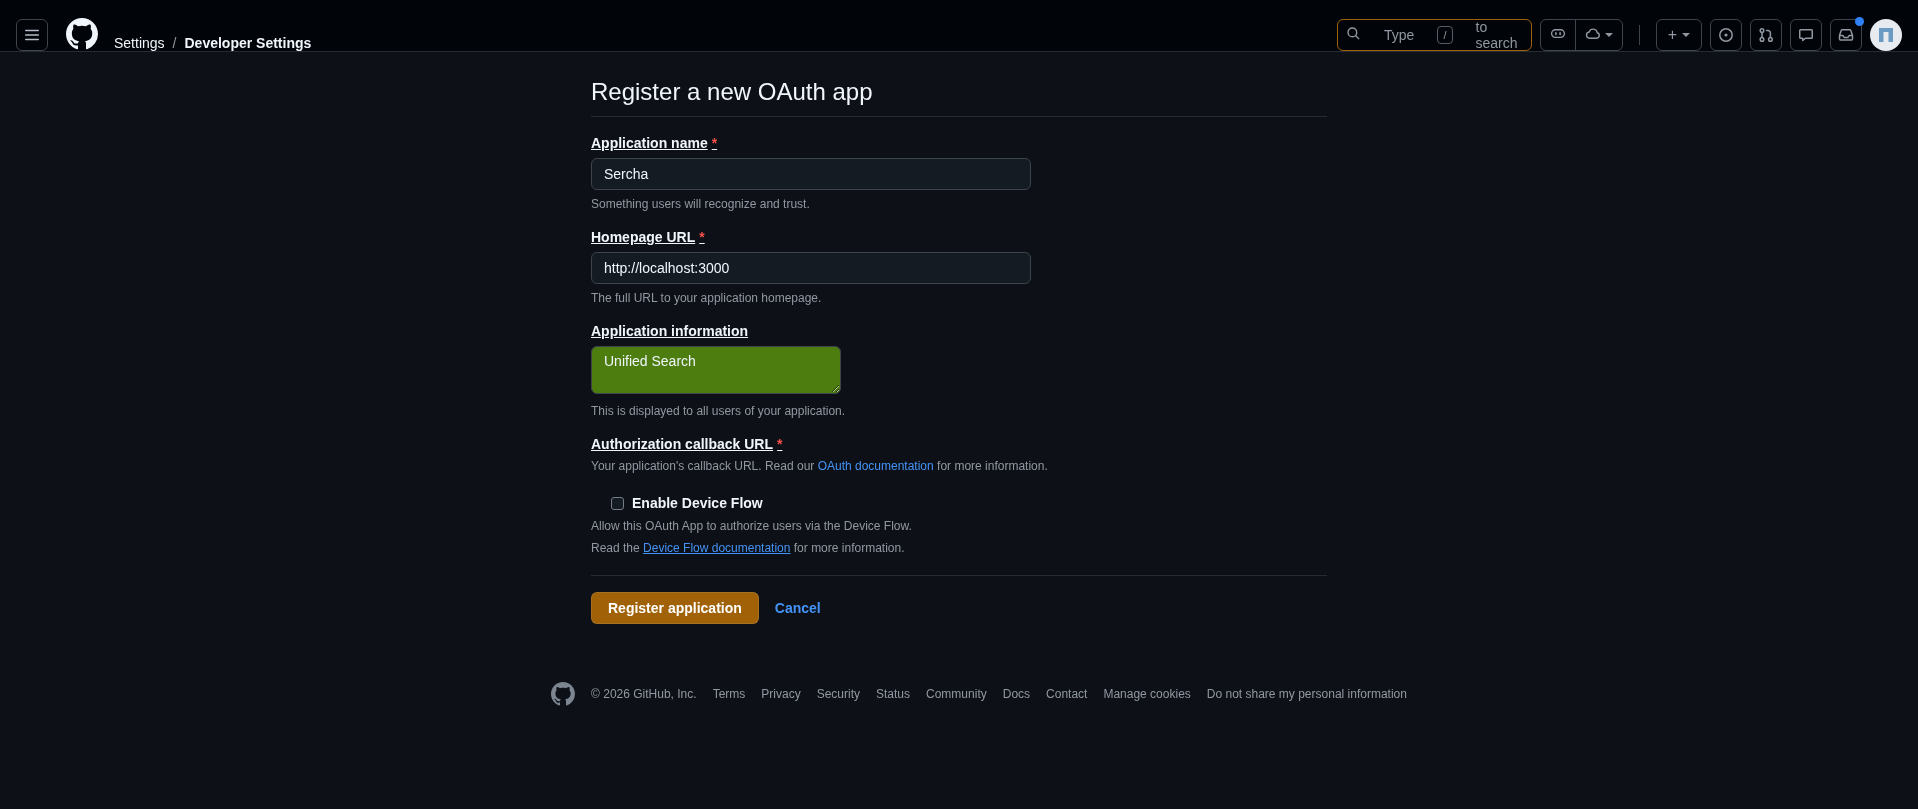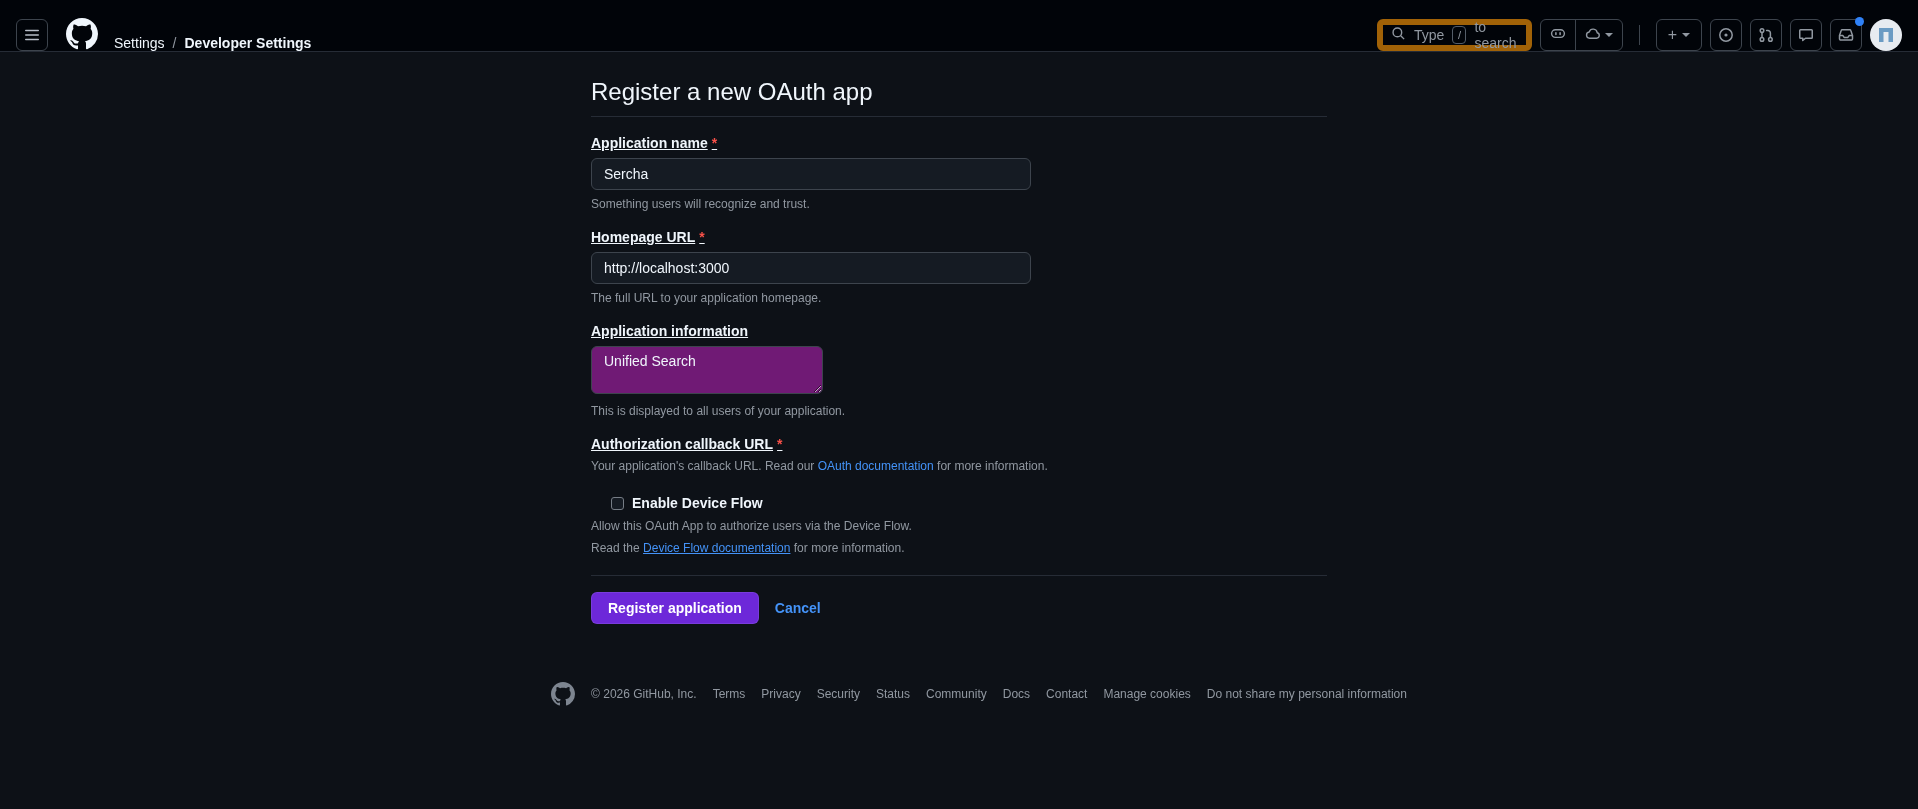--- a/index.html
+++ b/index.html
@@ -22,22 +22,22 @@
   }
   .icon-btn svg { display:block; }
   .logo-btn { width:32px; height:32px; border:none; background:transparent; color:#f0f6fc;
     display:flex; align-items:center; justify-content:center; cursor:pointer; flex:none; margin-left:10px;}
   .breadcrumb { display:flex; align-items:center; gap:8px; margin-left:8px; font-size:14px; }
   .breadcrumb .crumb { color:#f0f6fc; cursor:pointer; }
   .breadcrumb .sep { color:#9198a1; }
   .breadcrumb .crumb.current { font-weight:bold; }
   .header-right { margin-left:auto; display:flex; align-items:center; gap:8px; }
   .search-box {
-    height:32px; width:155px; border:6px solid #a16207; border-radius:6px;
-    display:flex; align-items:center; gap:8px; padding:0 8px; color:#9198a1;
+    height:32px; width:195px; border:1px solid #a16207; border-radius:6px;
+    display:flex; align-items:center; gap:23px; padding:0 8px; color:#9198a1;
     cursor:text; font-size:14px;
   }
   .search-box .key {
     width:18px; height:18px; border:1px solid #545d68; border-radius:4px;
     display:flex; align-items:center; justify-content:center; font-size:11px;
   }
   .copilot-group {
     height:32px; border:1px solid #3d444d; border-radius:6px; display:flex;
     align-items:center; color:#9198a1;
   }
@@ -56,37 +56,37 @@
   .form-group { margin-top:18px; }
   .field-label { display:flex; gap:4px; font-size:14px; font-weight:bold; color:#f0f6fc; margin-bottom:7px;text-decoration:underline; }
   .req { color:#f85149; font-weight:bold; }
   .text-input {
     width:440px; height:32px; background:#151b23; border:1px solid #3d444d;
     border-radius:6px; color:#f0f6fc; font-size:14px; padding:5px 12px;
     font-family:"Liberation Sans", "DejaVu Sans", sans-serif; outline:none;
   }
   .text-input.focused { border-color:#1f6feb; box-shadow:0 0 0 1px #1f6feb; }
   .textarea {
-    width:232px; height:48px; background:#701a75; border:1px solid #3d444d;
+    width:250px; height:48px; background:#4d7c0f; border:1px solid #3d444d;
     border-radius:6px; color:#f0f6fc; font-size:14px; padding:6px 12px;
     font-family:"Liberation Sans", "DejaVu Sans", sans-serif; resize:both; outline:none;
   }
   .note { font-size:12px; color:#9198a1; margin-top:7px; }
   .note a, .inline-link { color:#4493f8; text-decoration:none; cursor:pointer; }
   .inline-link.underlined { text-decoration:underline; }
   .checkbox-row { display:flex; align-items:center; gap:8px; margin-top:22px;padding-left:20px; }
   .checkbox {
     width:13px; height:13px; border:1px solid #767d86; border-radius:3px;
     background:#151b23; cursor:pointer; flex:none;
   }
   .checkbox-label { font-weight:bold; font-size:14px; cursor:pointer; }
   .device-notes p { margin-top:8px; }
   .form-actions { margin-top:16px; display:flex; align-items:center; gap:16px; }
   .btn-primary {
-    height:32px; padding:0 16px; background:#6d28d9; color:#ffffff; font-weight:bold;
+    height:32px; padding:0 16px; background:#a16207; color:#ffffff; font-weight:bold;
     font-size:14px; border:1px solid rgba(240,246,252,0.1); border-radius:6px; cursor:pointer;
     font-family:"Liberation Sans", "DejaVu Sans", sans-serif;
   }
   .btn-link { color:#4493f8; font-weight:bold; font-size:14px; cursor:pointer; text-decoration:none; }
   
   .app-footer {
     margin-top:58px; display:flex; justify-content:center; align-items:center;
     gap:16px; color:#9198a1; font-size:12px;padding-left:40px;
   }
   .app-footer .f-link { color:#9198a1; cursor:pointer; text-decoration:none; }

